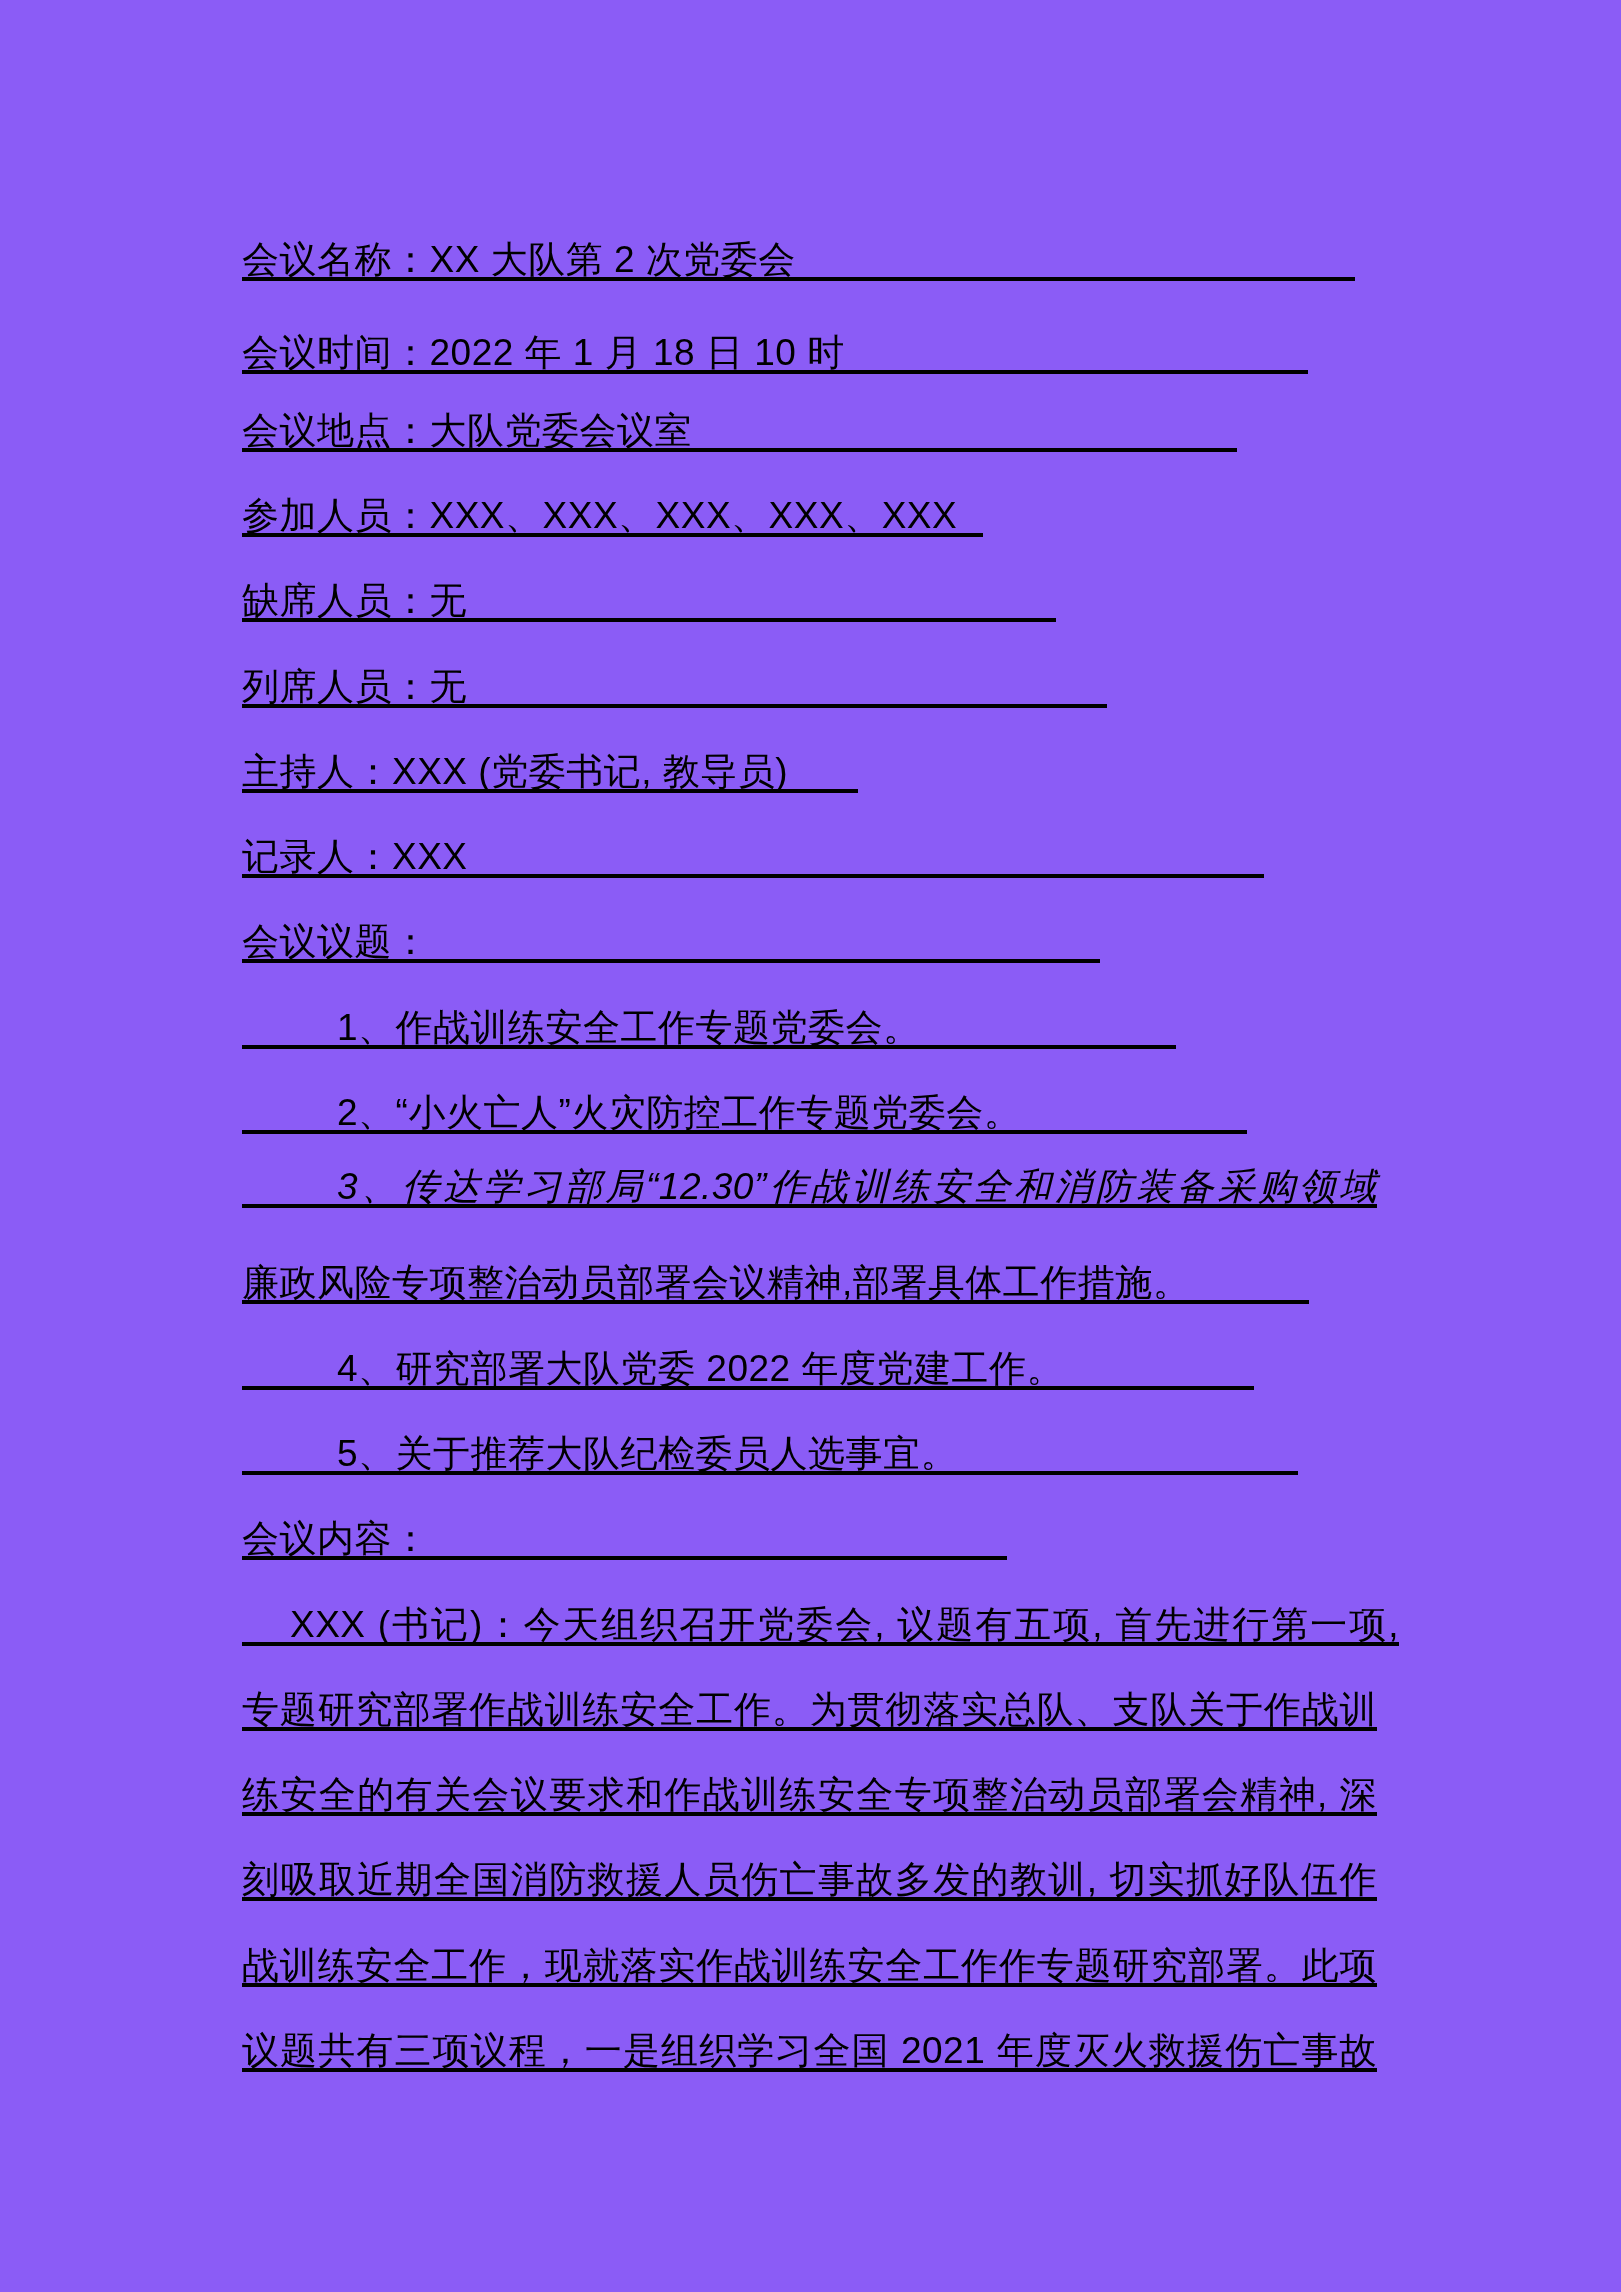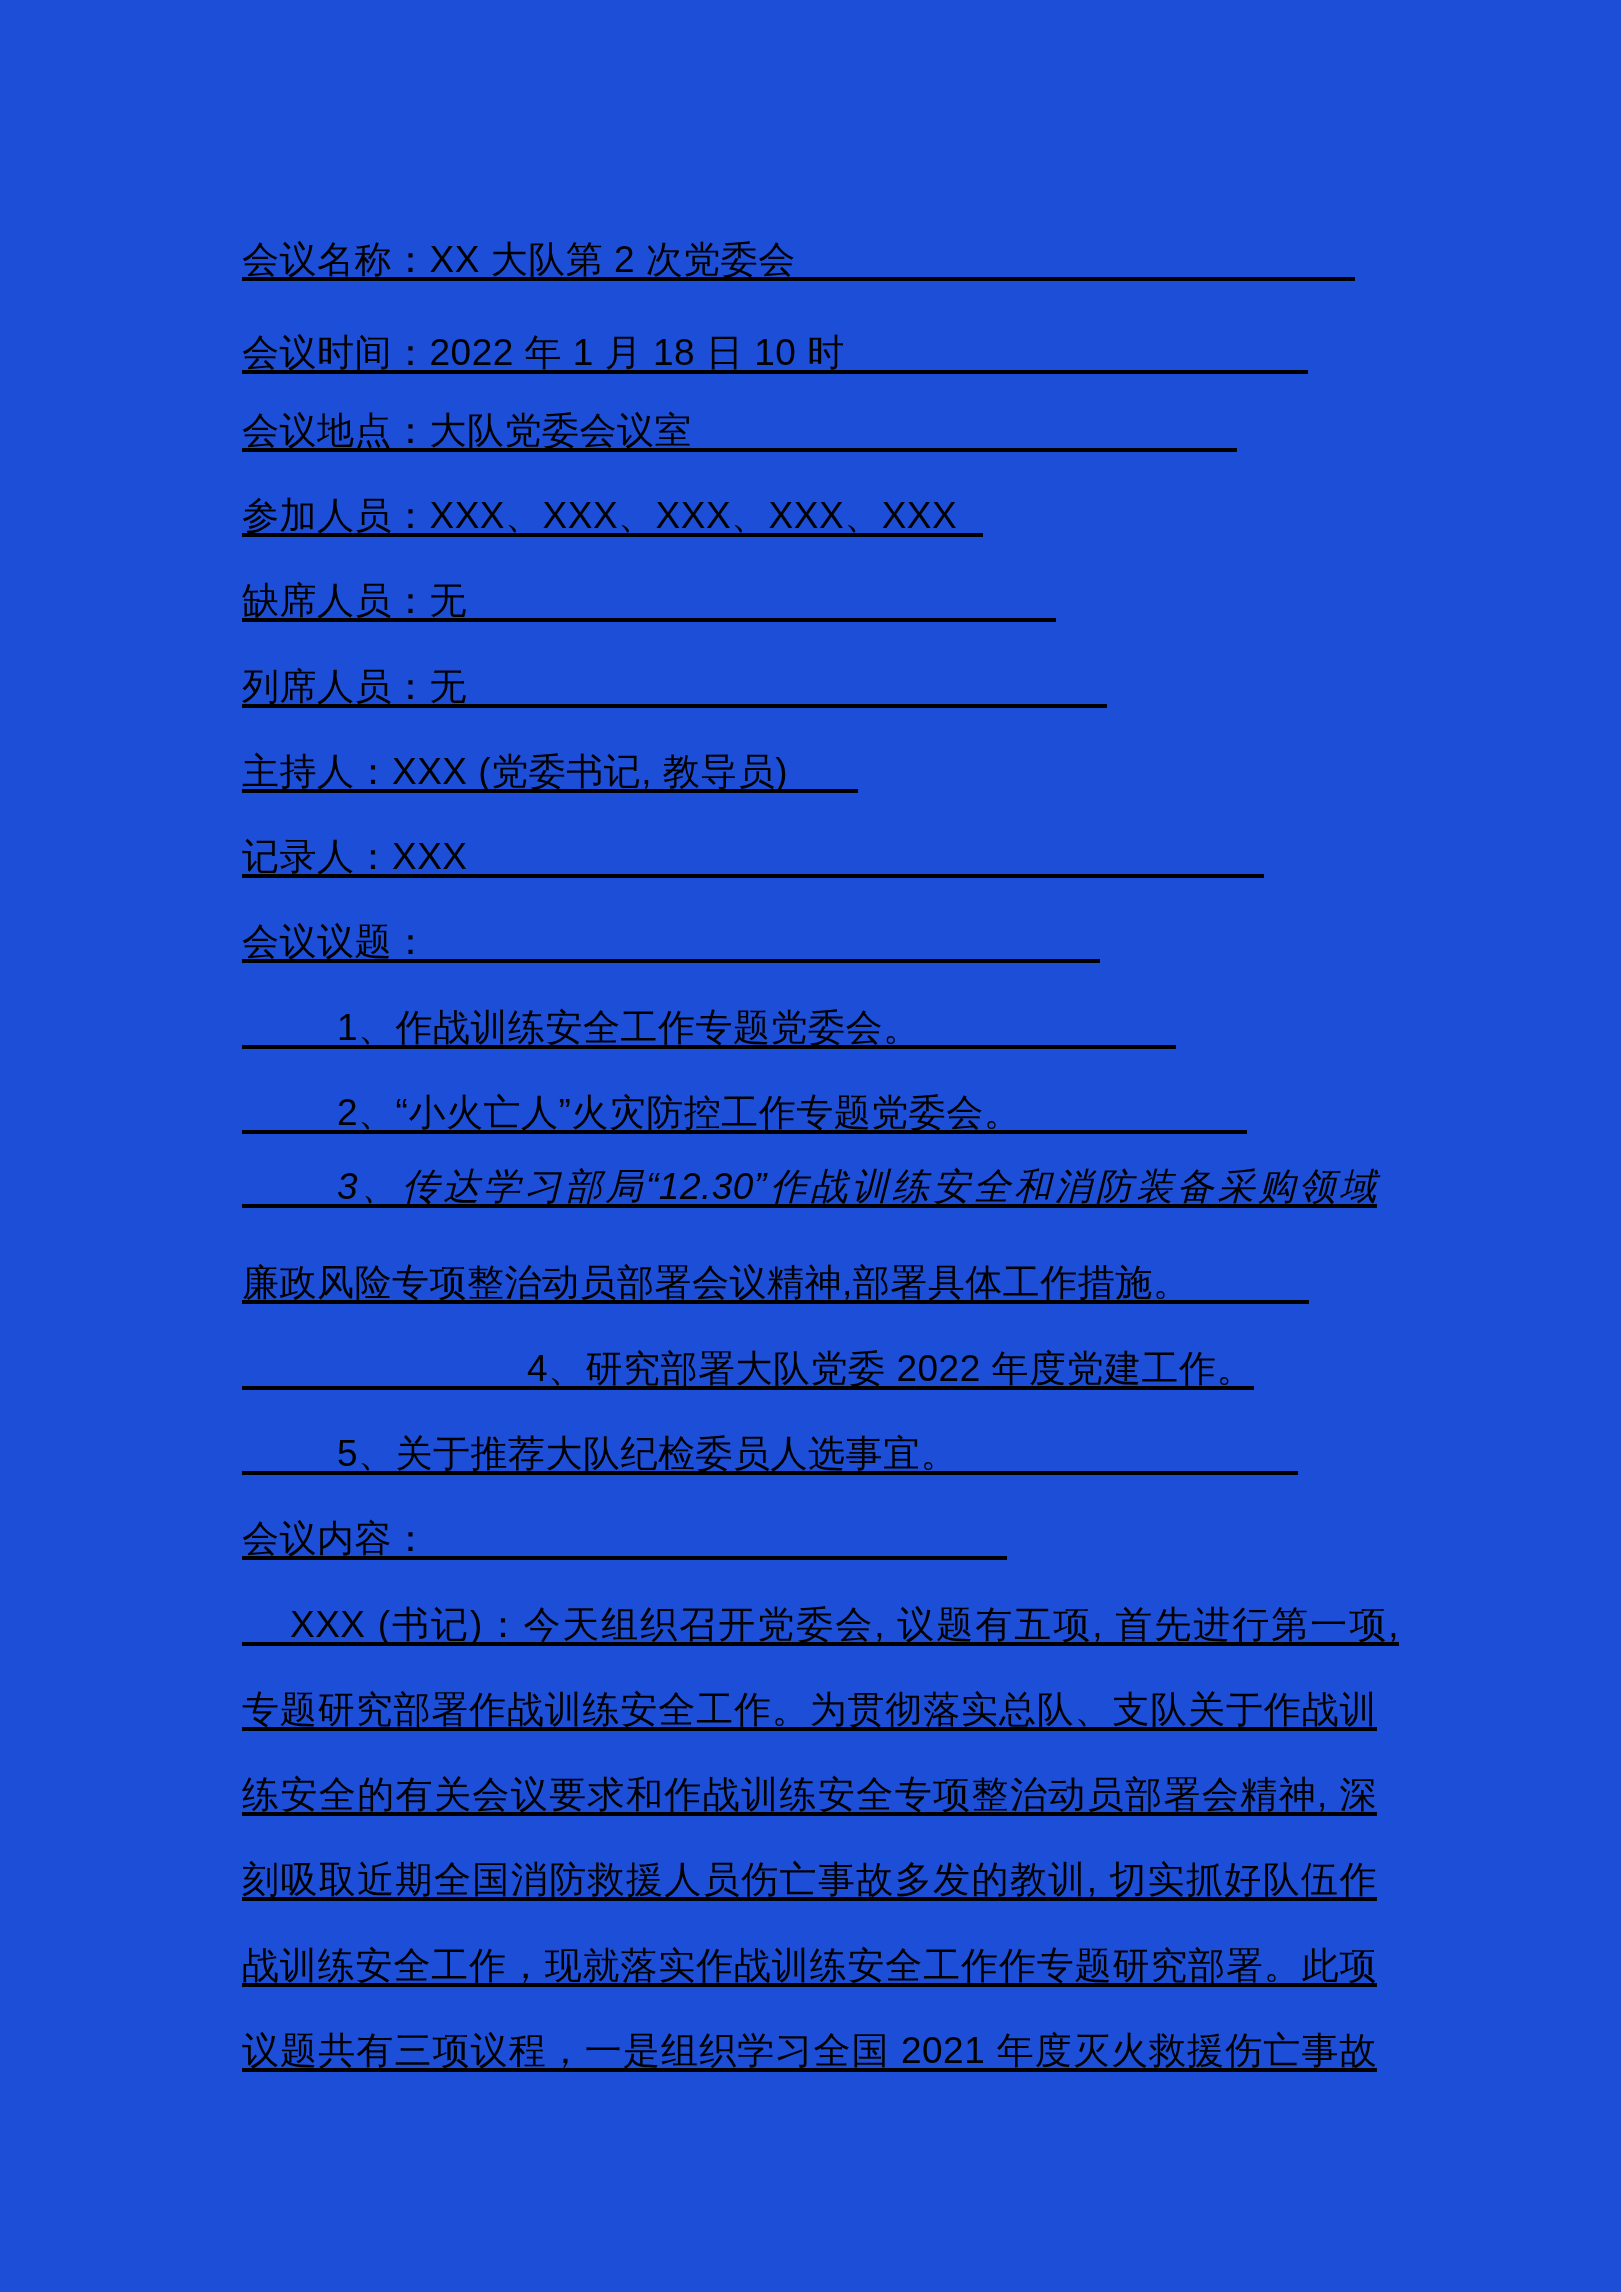--- a/index.html
+++ b/index.html
@@ -6,21 +6,21 @@
     margin: 0;
     padding: 0;
     background: #888;
     font-family: "Liberation Sans", sans-serif;
   }
   .page {
     position: relative;
     width: 1621px;
     height: 2293px;
     margin: 0 auto;
-    background: #1d4ed8;
+    background: #8b5cf6;
     color: #000000;
     overflow: hidden;
   }
   .doc-line {
     position: absolute;
     left: 242px;
     height: 47px;
   }
   .doc-line .line-text {
     position: relative;
@@ -98,21 +98,21 @@
     <div class="doc-line justified" style="top: 1165px; width: 1135px; font-style: italic;">
       <div class="line-underline" style="width: 1135px; background: rgb(0, 0, 0);"></div>
       <div class="line-text" style="padding-left: 95px; width: 1040px;">3、传达学习部局“12.30”作战训练安全和消防装备采购领域</div>
     </div>
     <div class="doc-line" style="top: 1261px; width: 1067px;">
       <div class="line-underline" style="width: 1067px; background: rgb(0, 0, 0);"></div>
       <div class="line-text">廉政风险专项整治动员部署会议精神,部署具体工作措施。</div>
     </div>
     <div class="doc-line" style="top: 1347px; width: 1012px;">
       <div class="line-underline" style="width: 1012px; background: rgb(0, 0, 0);"></div>
-      <div class="line-text" style="padding-left: 95px; text-align: right;">4、研究部署大队党委 2022 年度党建工作。</div>
+      <div class="line-text" style="padding-left: 95px;">4、研究部署大队党委 2022 年度党建工作。</div>
     </div>
     <div class="doc-line" style="top: 1432px; width: 1056px;">
       <div class="line-underline" style="width: 1056px; background: rgb(0, 0, 0);"></div>
       <div class="line-text" style="padding-left: 95px;">5、关于推荐大队纪检委员人选事宜。</div>
     </div>
     <div class="doc-line" style="top: 1517px; width: 765px;">
       <div class="line-underline" style="width: 765px; background: rgb(0, 0, 0);"></div>
       <div class="line-text">会议内容：</div>
     </div>
     <div class="doc-line justified" style="top: 1603px; width: 1157px;">

